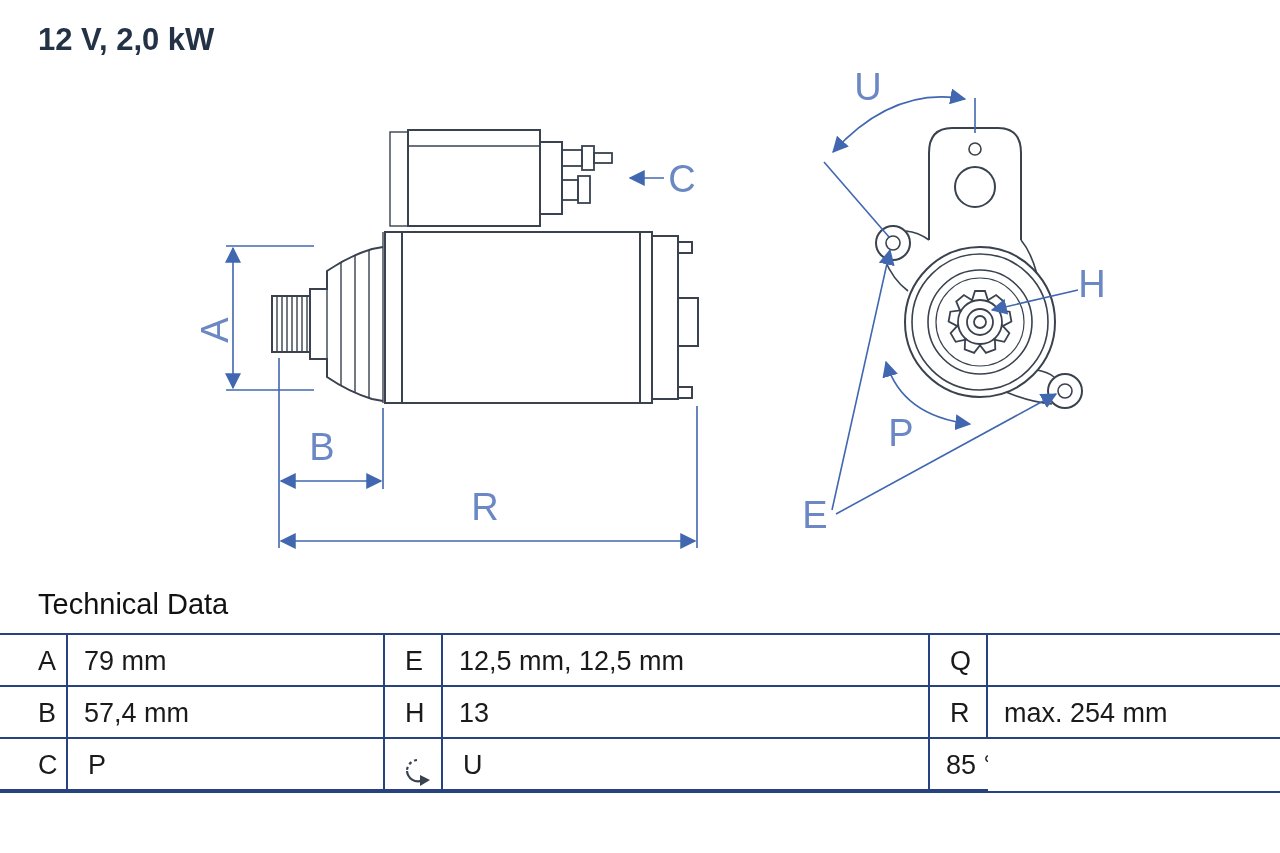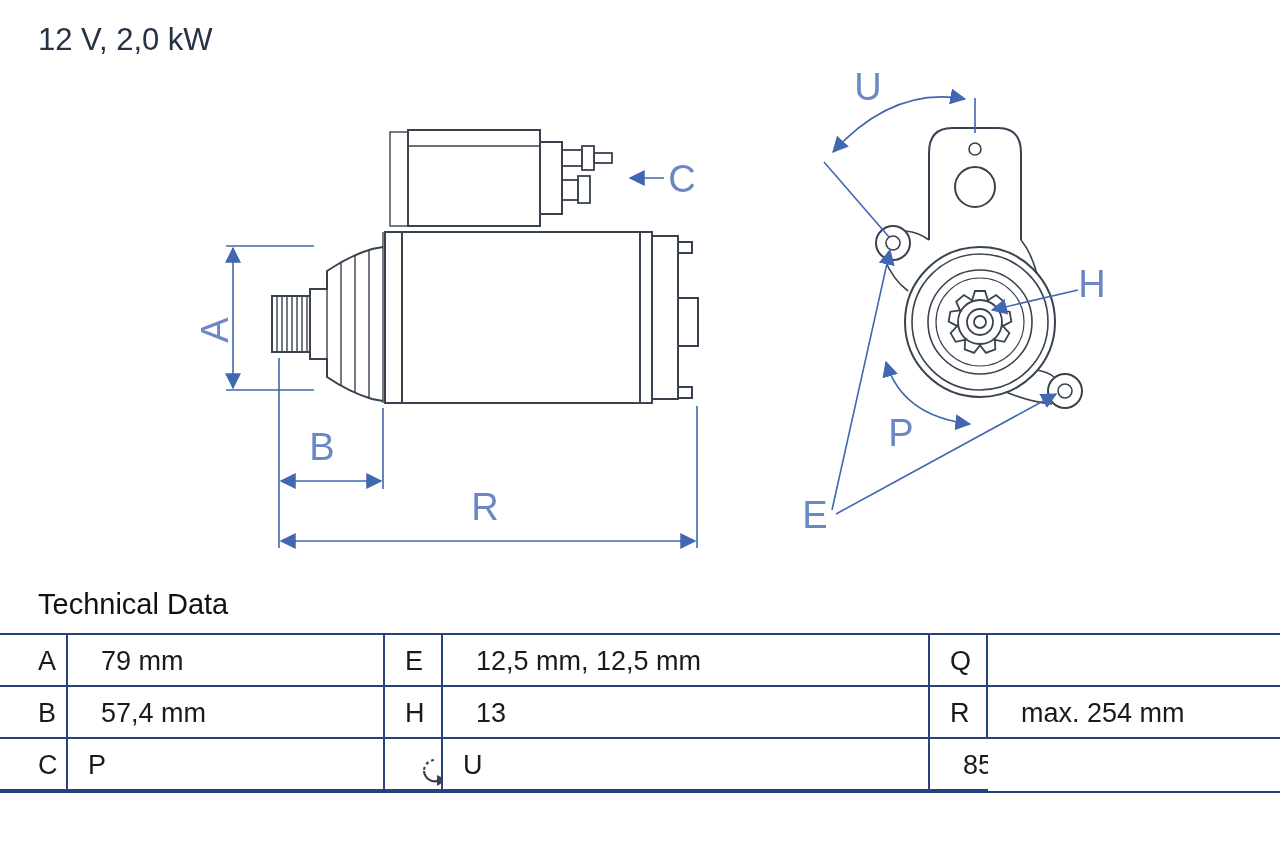--- a/index.html
+++ b/index.html
@@ -1,28 +1,28 @@
 <!DOCTYPE html>
 <html><head>
 <meta charset="utf-8">
 <style>
   html,body{margin:0;padding:0;background:#ffffff;}
   .page{position:relative;width:1280px;height:853px;background:#fff;overflow:hidden;
         font-family:"Liberation Sans",sans-serif;color:#1a1a1a;}
-  .title{position:absolute;left:38px;top:22px;font-size:31px;font-weight:400;color:#243246;}
+  .title{position:absolute;left:38px;top:22px;font-size:31px;font-weight:700;color:#243246;}
   .drawing{position:absolute;left:0;top:0;}
   .td-title{position:absolute;left:38px;top:588px;font-size:29px;font-weight:normal;color:#111;}
   .td-table{position:absolute;left:0;top:633px;width:1280px;
             display:grid;grid-template-columns:68px 317px 58px 487px 58px 292px;
             border-top:2px solid #26437f;border-bottom:2px solid #26437f;font-size:27px;}
   .cell{height:52px;line-height:52px;box-sizing:border-box;border-bottom:2px solid #26437f;
         white-space:nowrap;overflow:hidden;background:#fff;}
   .key{padding-left:20px;border-right:2px solid #26437f;}
   .key.first{padding-left:38px;}
-  .val{padding-left:33px;}
+  .val{padding-left:16px;}
   .val.group{border-right:2px solid #26437f;}
   .rot-icon{vertical-align:middle;margin-top:10px;}
 </style>
 </head>
 <body>
 
 <div class="page">
 
   <div class="title">12 V, 2,0 kW</div>
 

